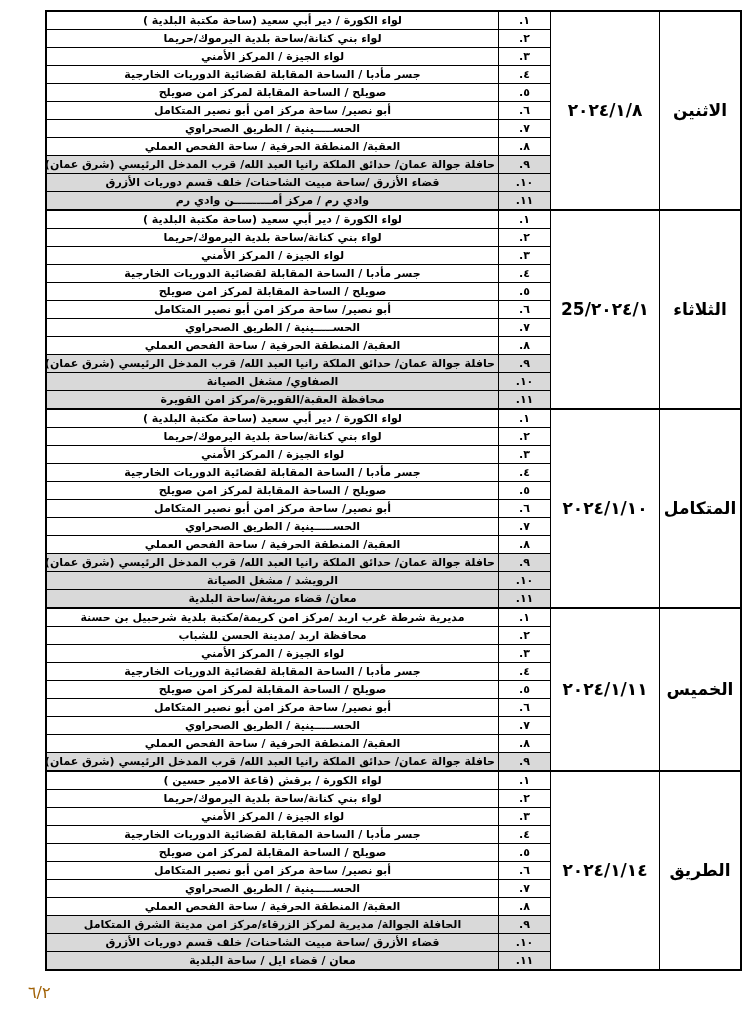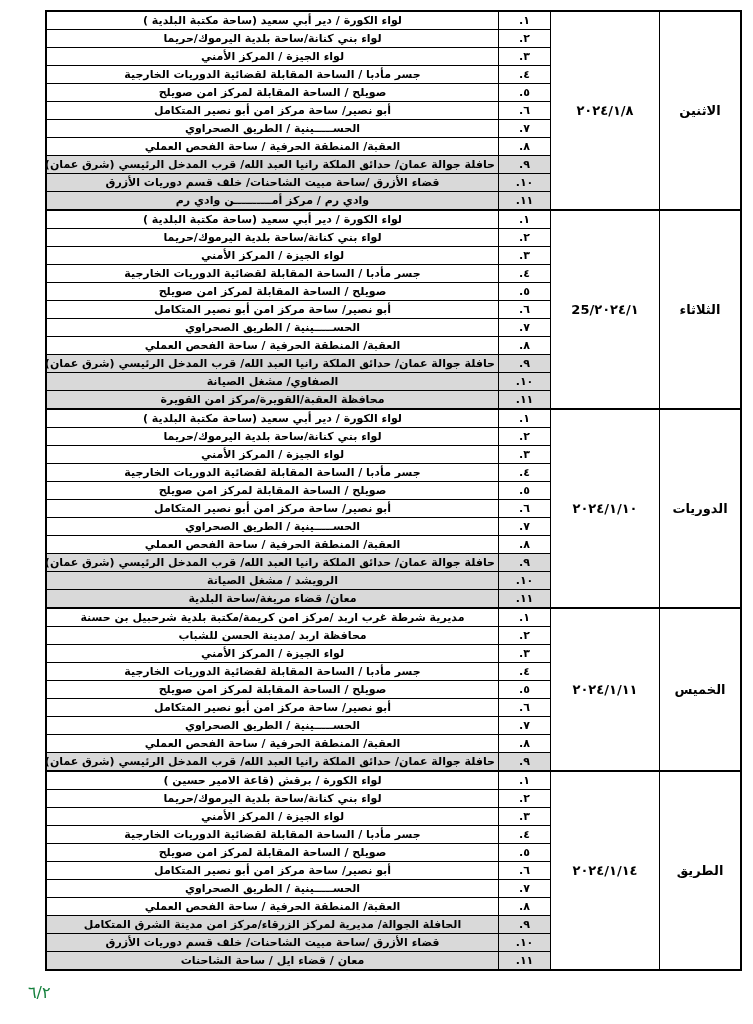--- a/index.html
+++ b/index.html
@@ -31,25 +31,25 @@
     line-height:1.05;
     overflow:hidden;
     white-space:nowrap;
   }
   .col-day{width:74px;}
   .col-date{width:102px;}
   .col-num{width:45px;}
   .col-text{width:445px;}
   tr.block-first td{border-top:2.5px solid #000;margin-top:42px;}
   td.shaded{background:#d9d9d9;text-align:center;}
-  td.col-day, td.col-date{font-size:13px;letter-spacing:.5px;}
+  td.col-day, td.col-date{font-size:17px;letter-spacing:.5px;}
   .page-number{
     position:absolute;
     left:28px;top:983px;
-    color:#15803d;
+    color:#a16207;
     font-size:16px;
     font-weight:normal;
     direction:rtl;
   }
 </style>
 </head>
 <body>
 
 <table class="doc-table">
   <tbody>
@@ -139,21 +139,21 @@
       </tr>
       <tr>
         <td class="col-num shaded">١٠.</td>
         <td class="col-text shaded">الصفاوي/ مشغل الصيانة</td>
       </tr>
       <tr>
         <td class="col-num shaded">١١.</td>
         <td class="col-text shaded">محافظة العقبة/القويرة/مركز امن القويرة</td>
       </tr>
       <tr class="block-first">
-        <td class="col-day" rowspan="11">الدوريات</td>
+        <td class="col-day" rowspan="11">المتكامل</td>
         <td class="col-date" rowspan="11">٢٠٢٤/١/١٠</td>
         <td class="col-num">١.</td>
         <td class="col-text">لواء الكورة / دير أبي سعيد (ساحة مكتبة البلدية )</td>
       </tr>
       <tr>
         <td class="col-num">٢.</td>
         <td class="col-text">لواء بني كنانة/ساحة بلدية اليرموك/حريما</td>
       </tr>
       <tr>
         <td class="col-num">٣.</td>
@@ -266,18 +266,18 @@
       <tr>
         <td class="col-num shaded">٩.</td>
         <td class="col-text shaded">الحافلة الجوالة/ مديرية لمركز الزرقاء/مركز امن مدينة الشرق المتكامل</td>
       </tr>
       <tr>
         <td class="col-num shaded">١٠.</td>
         <td class="col-text shaded">قضاء الأزرق /ساحة مبيت الشاحنات/ خلف قسم دوريات الأزرق</td>
       </tr>
       <tr>
         <td class="col-num shaded">١١.</td>
-        <td class="col-text shaded">معان / قضاء ايل / ساحة الشاحنات</td>
+        <td class="col-text shaded">معان / قضاء ايل / ساحة البلدية</td>
       </tr>
     </tbody>
 </table>
 
 <div class="page-number">٦/٢</div>
 
 </body></html>

